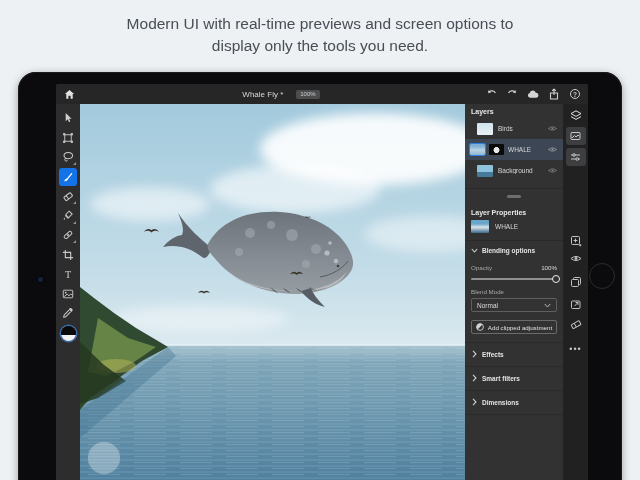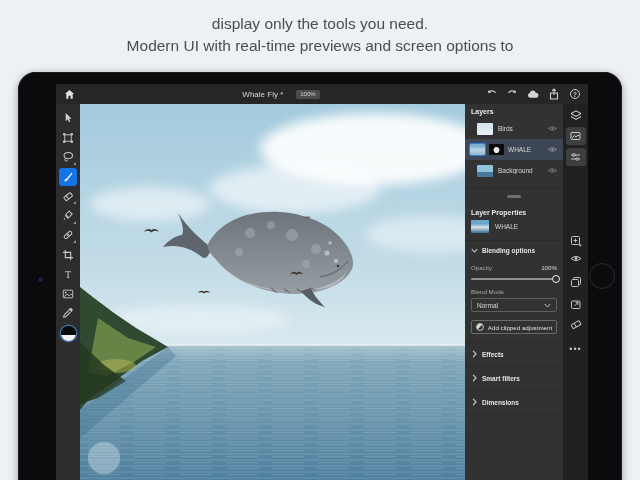--- a/index.html
+++ b/index.html
@@ -100,22 +100,22 @@
   .task-ic { position:absolute; left:6px; width:13px; height:13px; display:flex;
              align-items:center; justify-content:center; }
   .task-btn { position:absolute; left:2.5px; width:20px; height:18px; background:#3d3e3f;
               border-radius:3px; display:flex; align-items:center; justify-content:center; }
   .dots { color:#c2c2c2; font-size:9px; letter-spacing:1px; line-height:4px; }
 </style>
 </head>
 <body>
 
 <div class="caption">
+  <div>Modern UI with real-time previews and screen options to</div>
   <div>display only the tools you need.</div>
-  <div>Modern UI with real-time previews and screen options to</div>
 </div>
 
 <div class="tablet">
   <div class="camera-dot"></div>
   <div class="home-button"></div>
 
   <div class="screen">
 
     <div class="topbar">
       <div class="tb-home">

